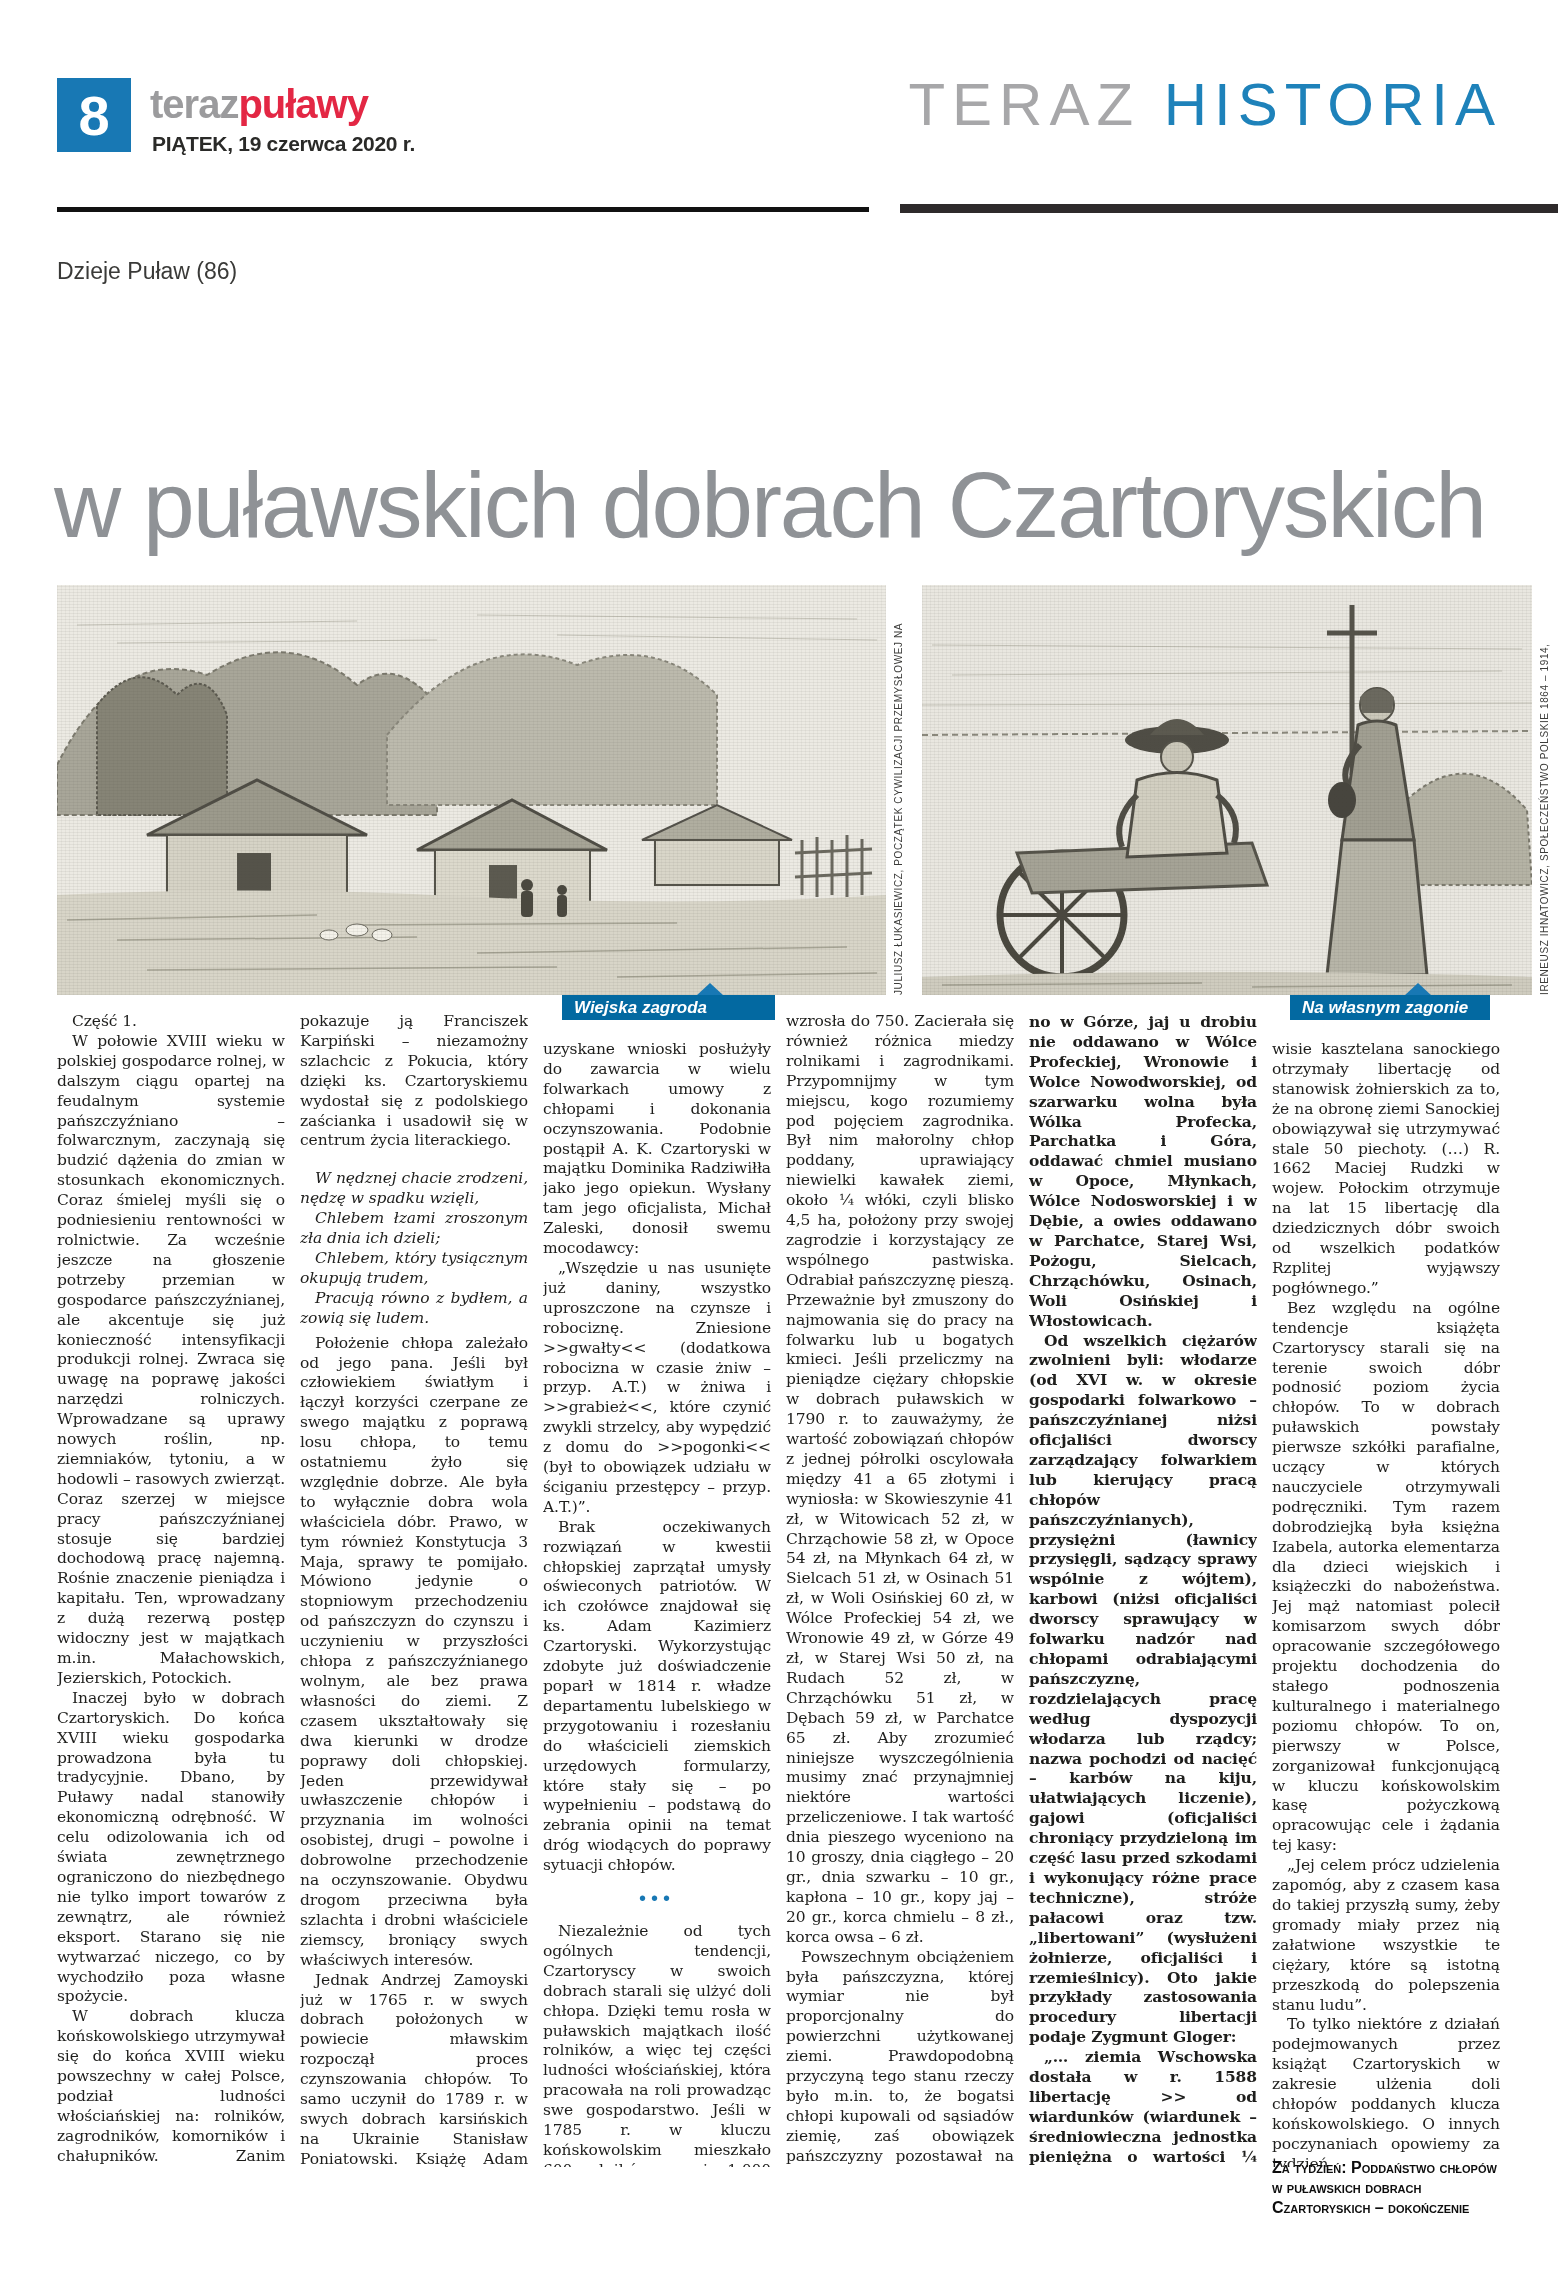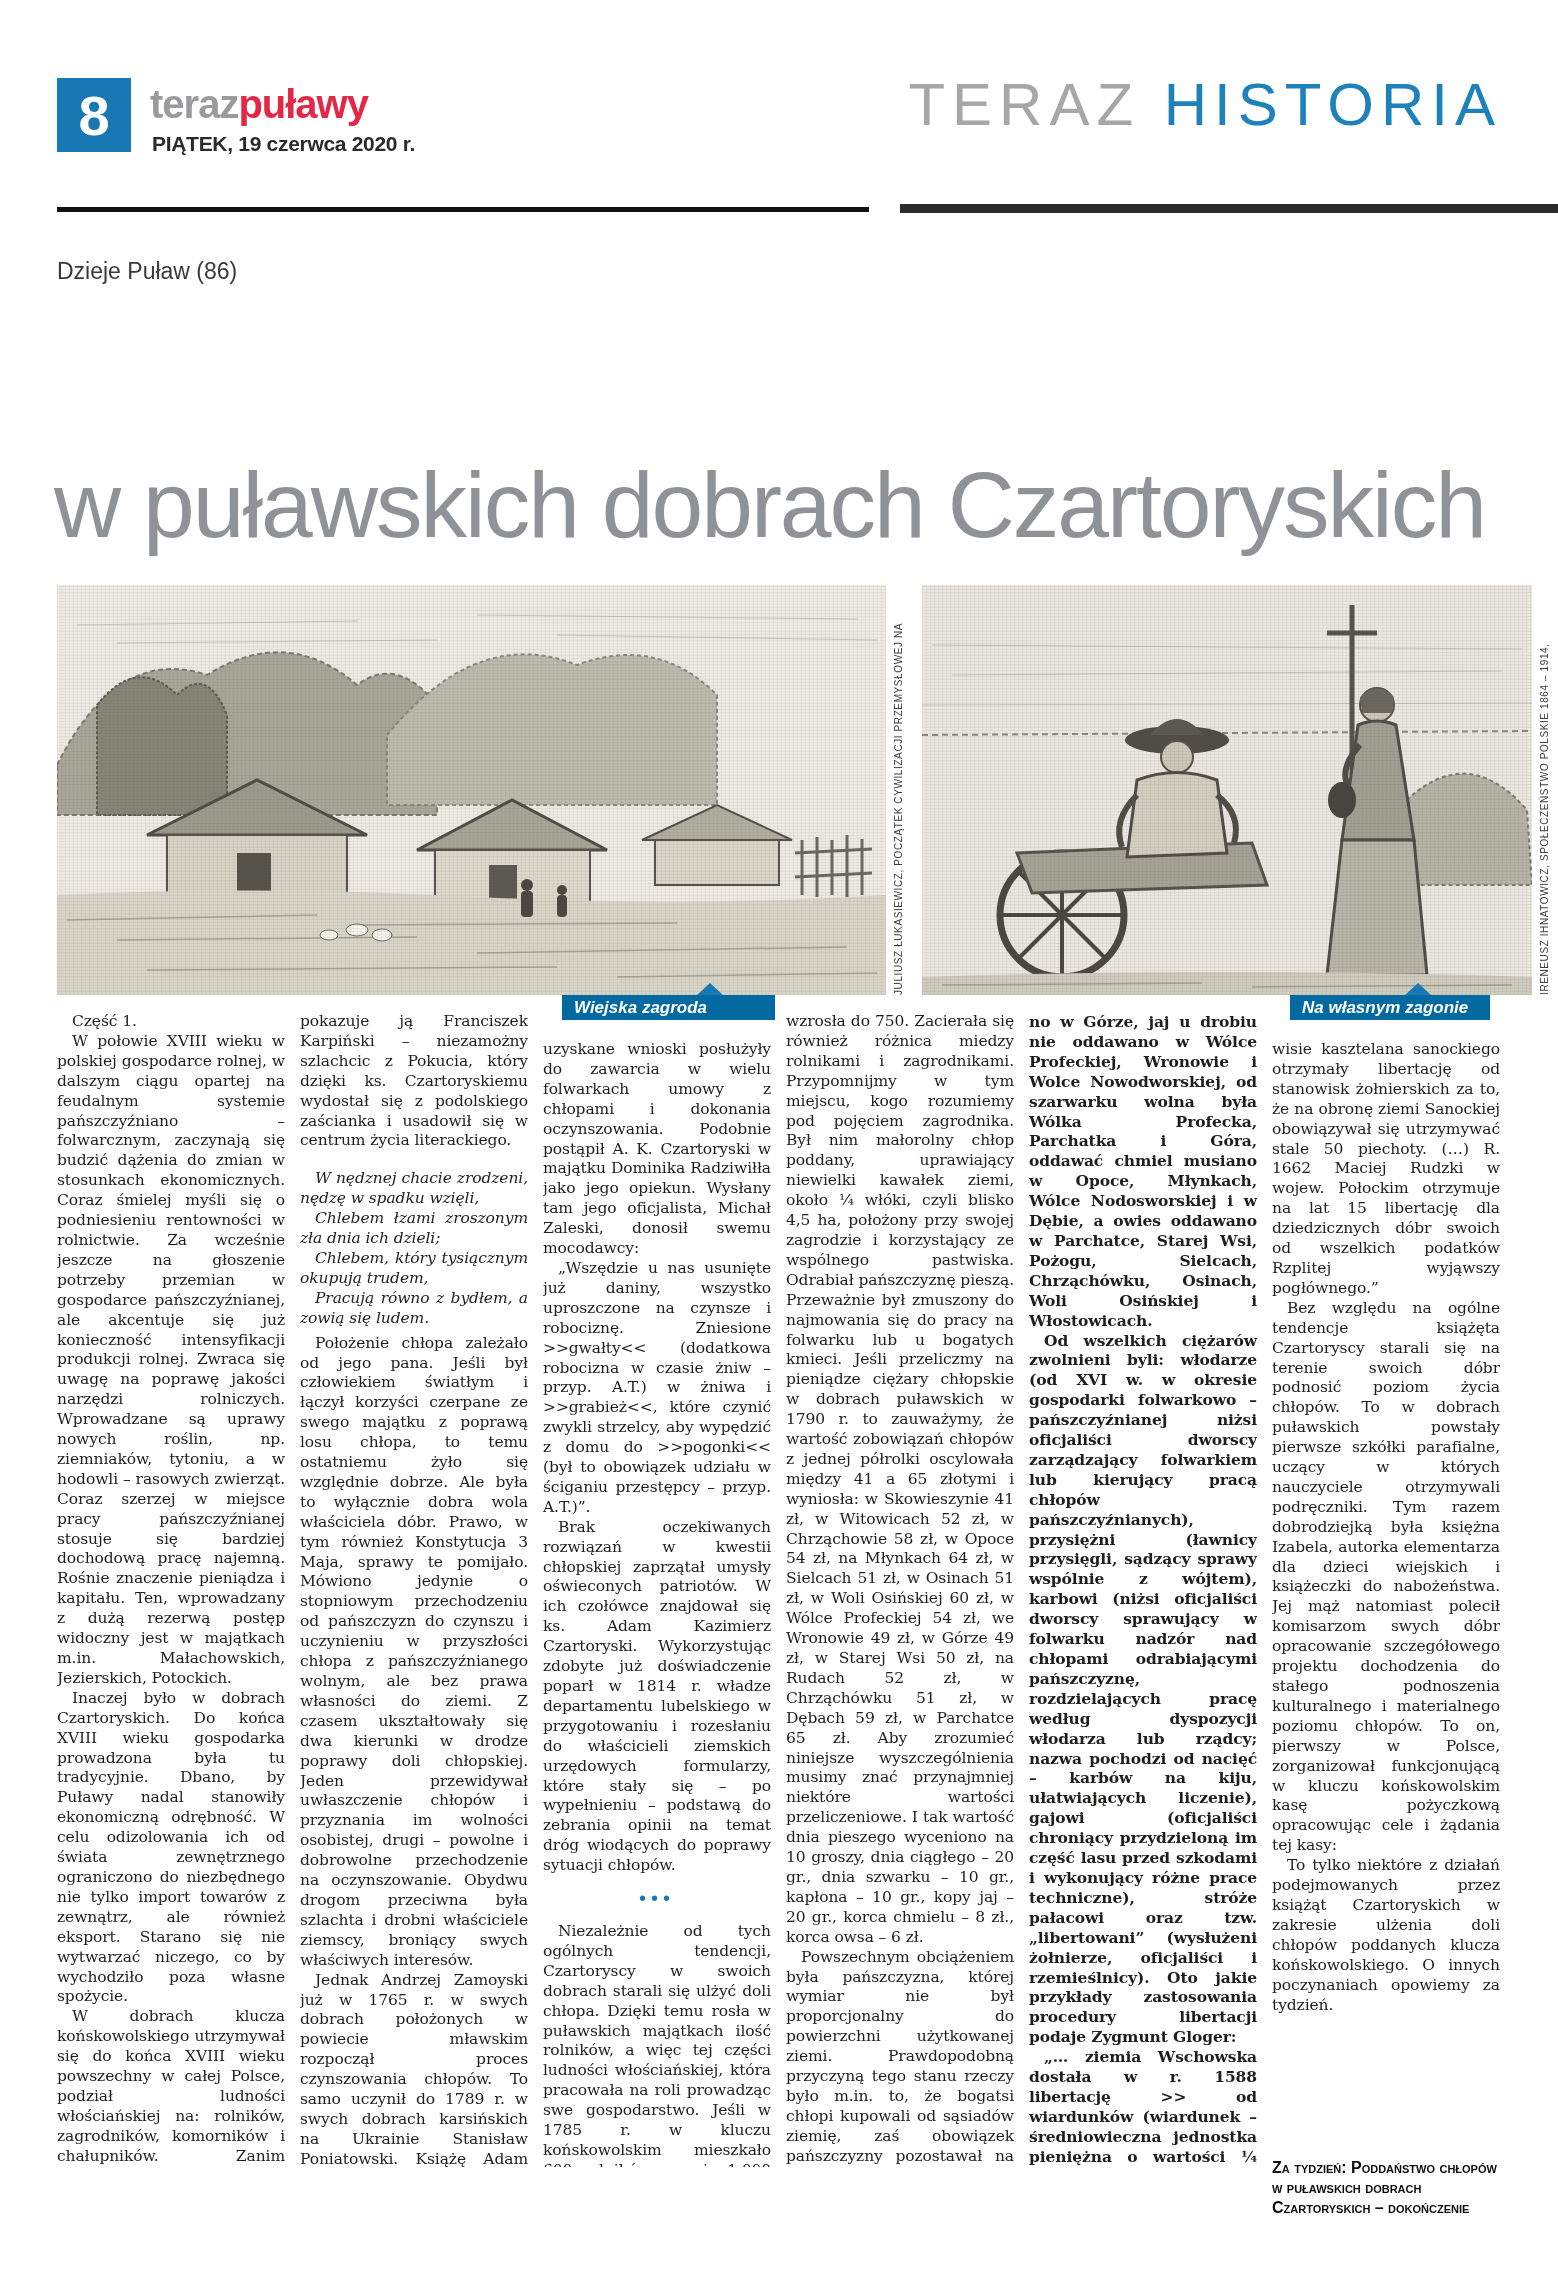--- a/index.html
+++ b/index.html
@@ -221,18 +221,19 @@
       <p class="pg">Powszechnym obciążeniem była pańszczyzna, której wymiar nie był proporcjonalny do powierzchni użytkowanej ziemi. Prawdopodobną przyczyną tego stanu rzeczy było m.in. to, że bogatsi chłopi kupowali od sąsiadów ziemię, zaś obowiązek pańszczyzny pozostawał na barkach byłych użytkowników. Z niektórych innych obciążeń bywali zwalniani mieszkańcy niektórych wsi. I tak np.: czynszu nie płaco-</p>
     </div>
   <div id="col-4" class="col">
       <p class="pn">no w Górze, jaj u drobiu nie oddawano w Wólce Profeckiej, Wronowie i Wolce Nowodworskiej, od szarwarku wolna była Wólka Profecka, Parchatka i Góra, oddawać chmiel musiano w Opoce, Młynkach, Wólce Nodosworskiej i w Dębie, a owies oddawano w Parchatce, Starej Wsi, Pożogu, Sielcach, Chrząchówku, Osinach, Woli Osińskiej i Włostowicach.</p>
       <p class="pg">Od wszelkich ciężarów zwolnieni byli: włodarze (od XVI w. w okresie gospodarki folwarkowo – pańszczyźnianej niżsi oficjaliści dworscy zarządzający folwarkiem lub kierujący pracą chłopów pańszczyźnianych), przysiężni (ławnicy przysięgli, sądzący sprawy wspólnie z wójtem), karbowi (niżsi oficjaliści dworscy sprawujący w folwarku nadzór nad chłopami odrabiającymi pańszczyznę, rozdzielających pracę według dyspozycji włodarza lub rządcy; nazwa pochodzi od nacięć – karbów na kiju, ułatwiających liczenie), gajowi (oficjaliści chroniący przydzieloną im część lasu przed szkodami i wykonujący różne prace techniczne), stróże pałacowi oraz tzw. „libertowani” (wysłużeni żołnierze, oficjaliści i rzemieślnicy). Oto jakie przykłady zastosowania procedury libertacji podaje Zygmunt Gloger:</p>
       <p class="pg">„… ziemia Wschowska dostała w r. 1588 libertację &gt;&gt; od wiardunków (wiardunek – średniowieczna jednostka pieniężna o wartości ¼ grzywny – przyp. A.T.) czynszów, spów (osepów w ziarnie) i stacji &lt;&lt;, które na starostę tamecznego od szlachty tejże ziemi i majętności duchowieństwa wciągano. R. 1641 place Jana Podbigięty, pisarza ziemskiego połockiego, zwolniono w Połocku od jurysdykcji prawa miejskiego, przyłączać do prawa ziemskiego.(…) R. 1655</p>
     </div>
   <div id="col-5" class="col low">
       <p class="pn">wisie kasztelana sanockiego otrzymały libertację od stanowisk żołnierskich za to, że na obronę ziemi Sanockiej obowiązywał się utrzymywać stale 50 piechoty. (…) R. 1662 Maciej Rudzki w wojew. Połockim otrzymuje na lat 15 libertację dla dziedzicznych dóbr swoich od wszelkich podatków Rzplitej wyjąwszy pogłównego.”</p>
       <p class="pg">Bez względu na ogólne tendencje książęta Czartoryscy starali się na terenie swoich dóbr podnosić poziom życia chłopów. To w dobrach puławskich powstały pierwsze szkółki parafialne, uczący w których nauczyciele otrzymywali podręczniki. Tym razem dobrodziejką była księżna Izabela, autorka elementarza dla dzieci wiejskich i książeczki do nabożeństwa. Jej mąż natomiast polecił komisarzom swych dóbr opracowanie szczegółowego projektu dochodzenia do stałego podnoszenia kulturalnego i materialnego poziomu chłopów. To on, pierwszy w Polsce, zorganizował funkcjonującą w kluczu końskowolskim kasę pożyczkową opracowując cele i żądania tej kasy:</p>
+      <p class="pg">„Jej celem prócz udzielenia zapomóg, aby z czasem kasa do takiej przyszłą sumy, żeby gromady miały przez nią załatwione wszystkie te ciężary, które są istotną przeszkodą do polepszenia stanu ludu”.</p>
       <p class="pg">To tylko niektóre z działań podejmowanych przez książąt Czartoryskich w zakresie ulżenia doli chłopów poddanych klucza końskowolskiego. O innych poczynaniach opowiemy za tydzień.</p>
     </div>
 
   <div id="nextweek">Za tydzień: Poddaństwo chłopów w puławskich dobrach Czartoryskich – dokończenie</div>
 
 </div>
 
 </body></html>

